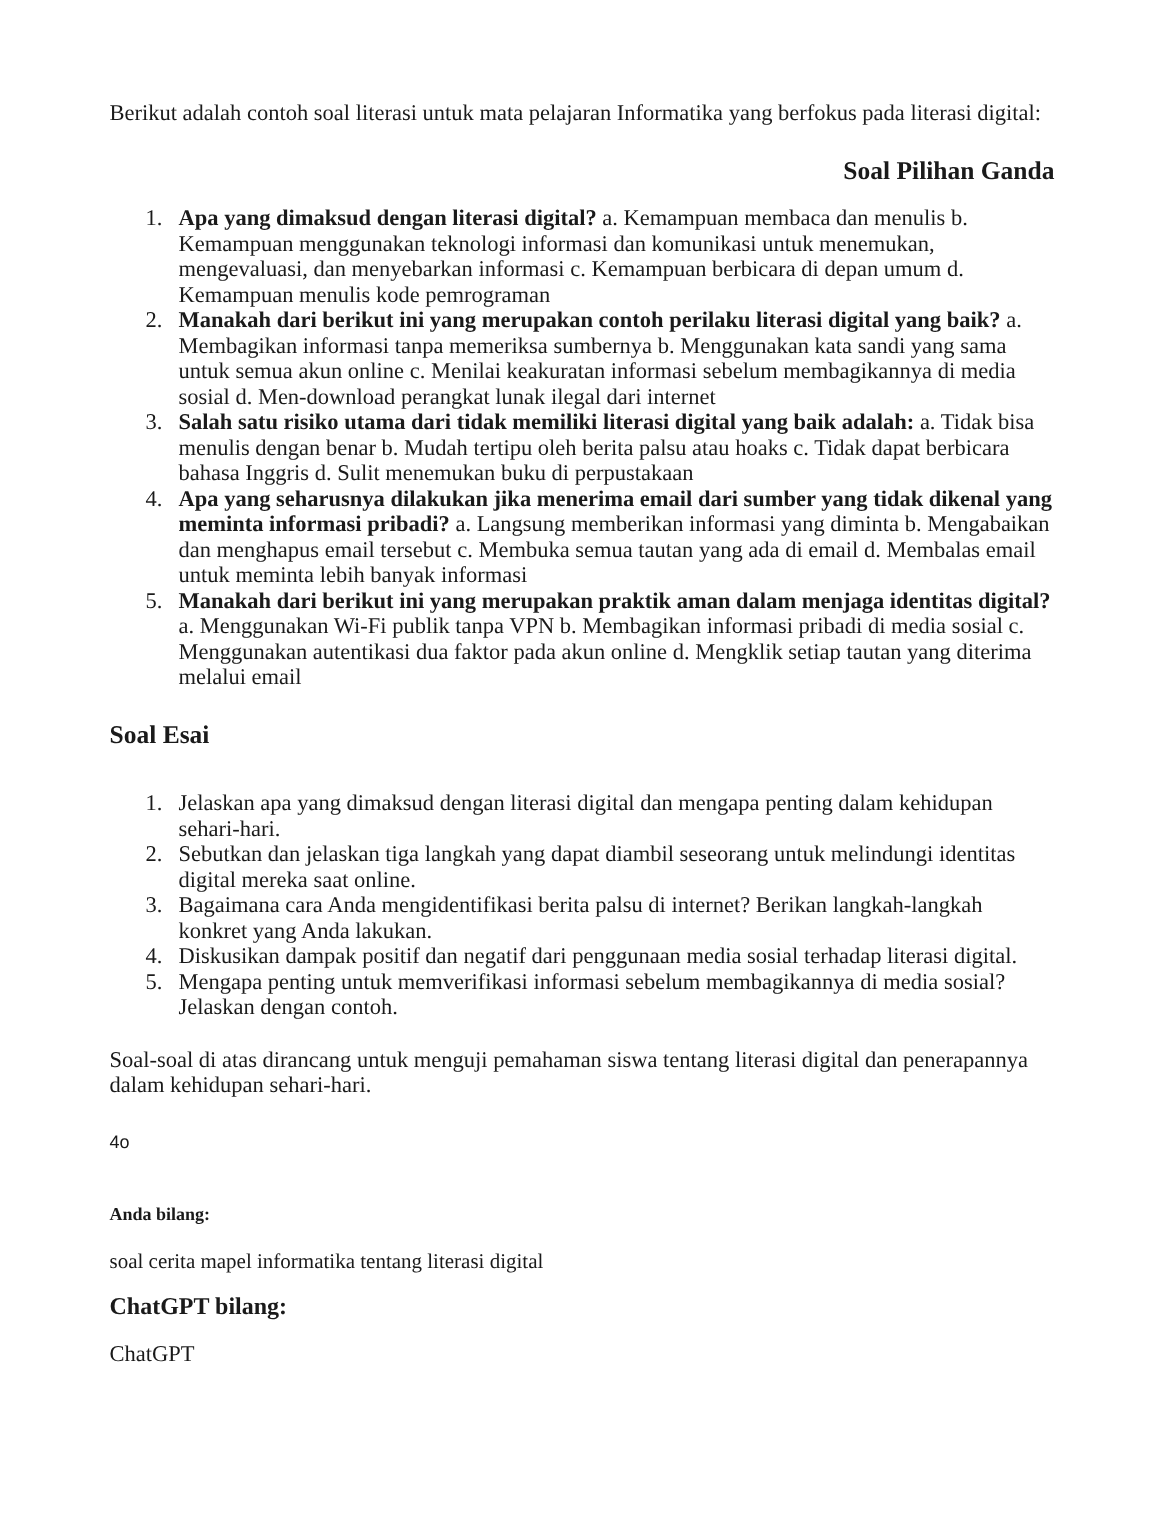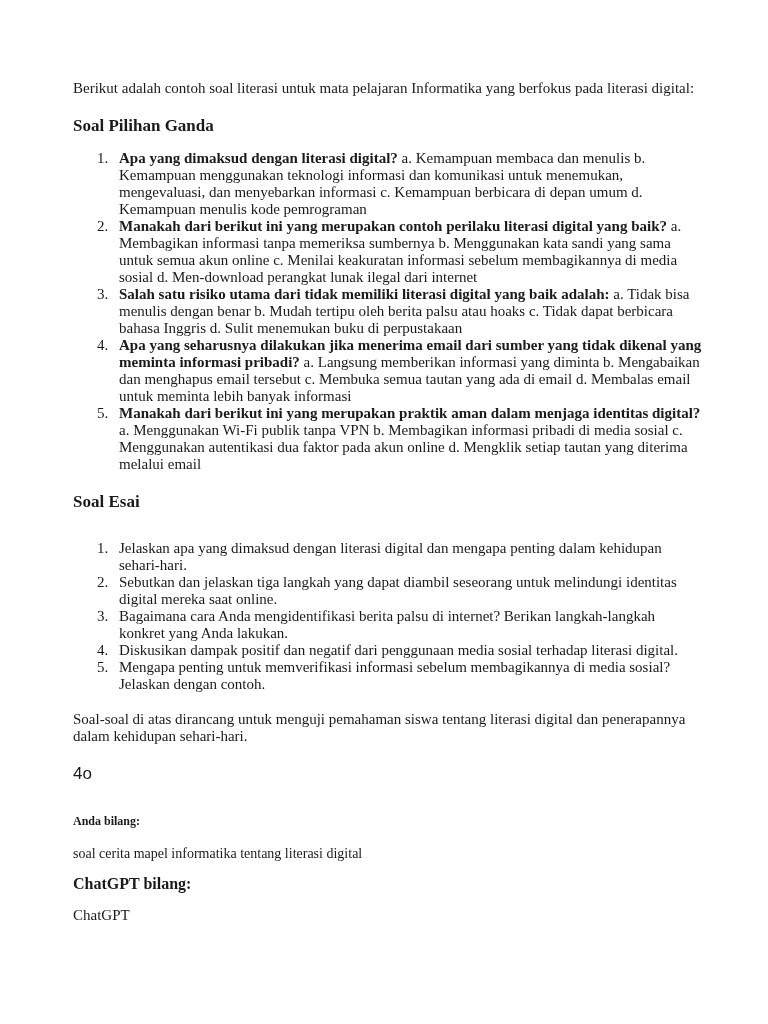--- a/index.html
+++ b/index.html
@@ -11,36 +11,36 @@
       width: 768px;
       height: 1024px;
       overflow: hidden;
       position: relative;
       font-family: "Liberation Serif", "DejaVu Serif", serif;
       color: #1a1a1a;
     }
     .page {
       position: absolute;
       left: 73px;
-      top: 80px;
+      top: 68px;
       width: 630px;
     }
     p {
       margin: 0;
       font-size: 15px;
       line-height: 17px;
     }
     .intro { margin-bottom: 19px; }
     h2 {
       margin: 0;
       font-size: 17px;
       line-height: 20px;
       font-weight: bold;
     }
-    .h-pg { margin-bottom: 14px; }
+    .h-pg { margin-bottom: 14px; text-align: right; }
     .h-esai { margin-bottom: 28px; }
     ol {
       margin: 0;
       padding: 0;
       list-style: none;
     }
     ol li {
       position: relative;
       padding-left: 46px;
       font-size: 15px;
@@ -50,21 +50,21 @@
       position: absolute;
       left: 24px;
       top: 0;
     }
     ol li b { font-weight: bold; }
     .ol-pg { margin-bottom: 19px; }
     .ol-esai { margin-bottom: 18px; }
     .closing { margin-bottom: 20px; }
     .model {
       font-family: "Liberation Sans", "DejaVu Sans", sans-serif;
-      font-size: 17px;
+      font-size: 12px;
       line-height: 17px;
       margin-bottom: 18px;
     }
     .speaker {
       font-weight: bold;
       font-size: 12px;
       line-height: 14px;
     }
     .speaker-user { margin-bottom: 17px; margin-top: 32px; }
     .user-msg {

